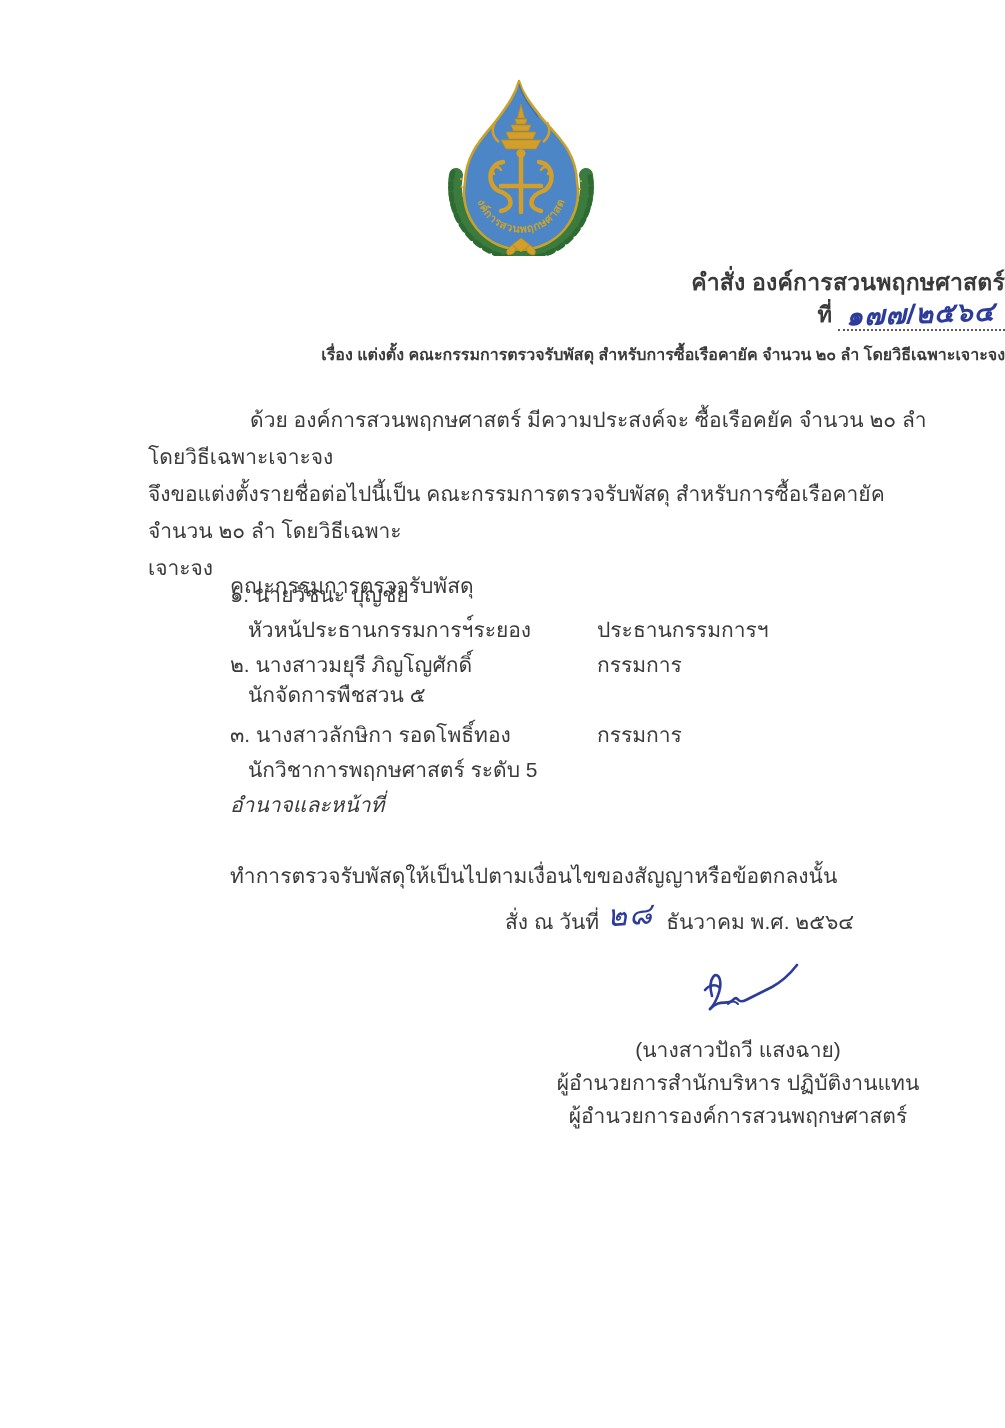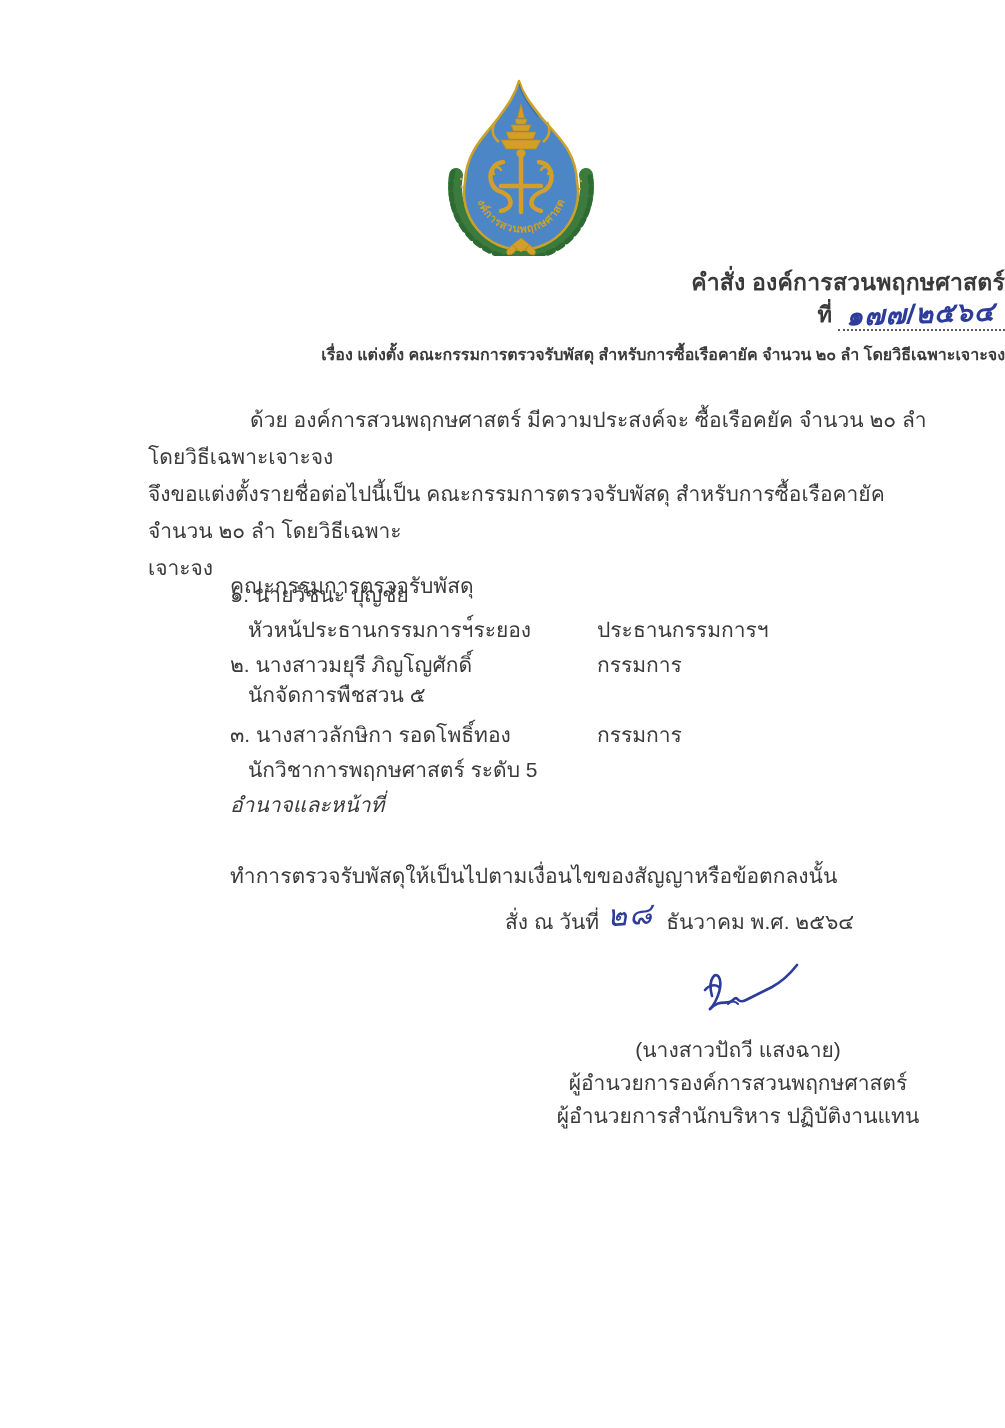--- a/index.html
+++ b/index.html
@@ -133,17 +133,17 @@
     <g fill="none" stroke="#2d3c9a" stroke-width="2.6" stroke-linecap="round" stroke-linejoin="round">
       <path d="M14,36 C9,18 19,9 22,20 C24,30 17,44 12,49"></path>
       <path d="M7,30 C11,25 17,24 21,27"></path>
       <path d="M12,49 C22,38 29,46 35,40 C41,34 38,45 48,40 C58,35 66,31 74,27 C83,22 92,14 99,5"></path>
       <path d="M30,44 C34,40 38,42 40,44" stroke-width="2"></path>
     </g>
   </svg>
 
   <div class="abs sig-block">
     <div class="sb-line">(นางสาวปัถวี แสงฉาย)</div>
+    <div class="sb-line">ผู้อำนวยการสำนักบริหาร ปฏิบัติงานแทน</div>
     <div class="sb-line">ผู้อำนวยการองค์การสวนพฤกษศาสตร์</div>
-    <div class="sb-line">ผู้อำนวยการสำนักบริหาร ปฏิบัติงานแทน</div>
   </div>
 
 </div>
 
 </body></html>

